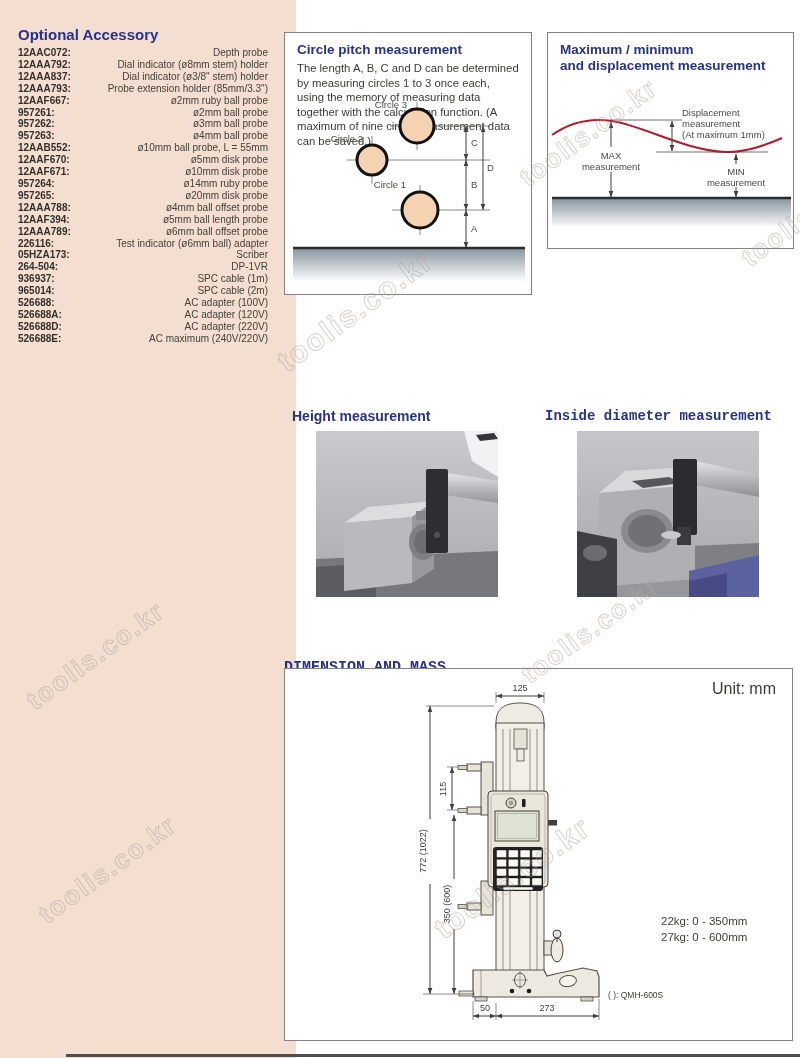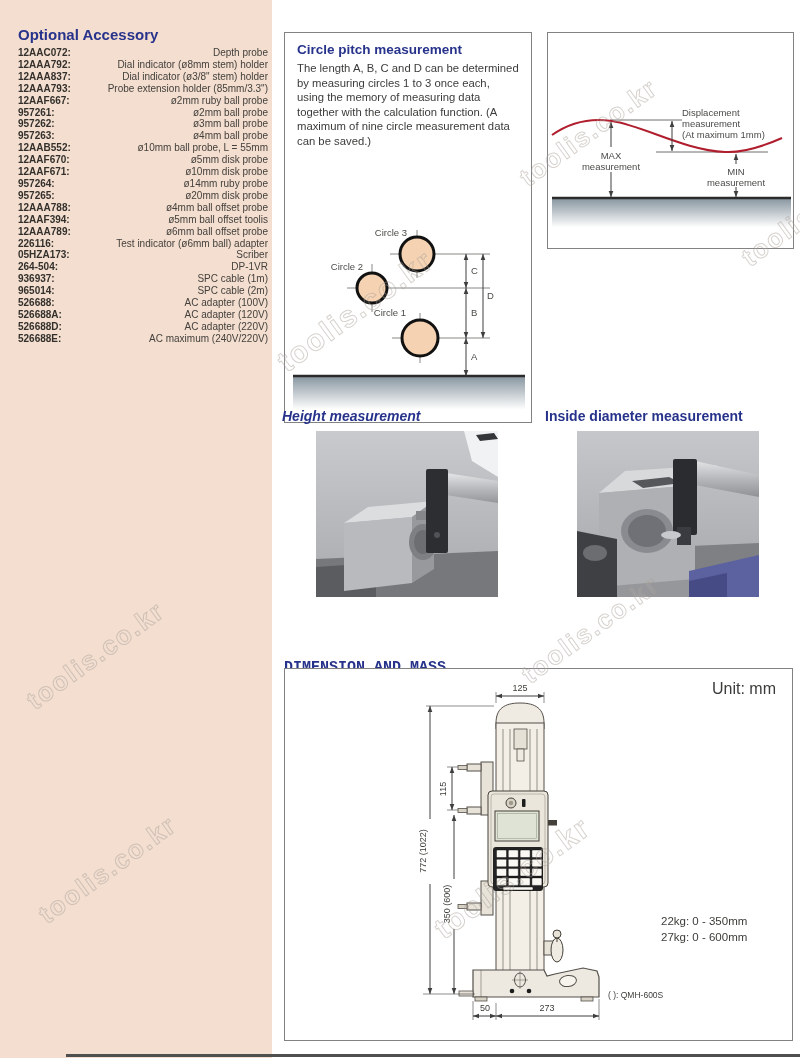--- a/index.html
+++ b/index.html
@@ -1,28 +1,28 @@
 <!DOCTYPE html>
 <html><head>
 <meta charset="utf-8">
 <style>
   html,body{margin:0;padding:0;}
   body{width:800px;height:1058px;position:relative;background:#ffffff;
        font-family:"Liberation Sans", sans-serif;overflow:hidden;}
   .page{position:absolute;inset:0;}
   
-  .sidebar{position:absolute;left:0;top:0;width:272px;height:1058px;background:#f3ded0;}
+  .sidebar{position:absolute;left:0;top:0;width:272px;height:1058px;background:#f3ded0;padding-left:24px;}
   .acc-title{position:absolute;left:18px;top:26px;font-size:15px;font-weight:bold;color:#27338b;}
   .acc-list{position:absolute;left:18px;top:47px;width:250px;}
   .acc-row{display:flex;font-size:10px;line-height:11.9px;color:#44413c;}
   .acc-code{width:58px;flex:0 0 58px;font-weight:bold;color:#33302b;}
   .acc-desc{flex:1;text-align:right;}
   
   .box{position:absolute;background:#fff;border:1.5px solid #828282;box-sizing:border-box;}
-  .box1{left:284px;top:32px;width:248px;height:391px;}
+  .box1{left:284px;top:32px;width:248px;height:263px;}
   .box2{left:547px;top:32px;width:247px;height:217px;}
   .box3{left:284px;top:668px;width:509px;height:373px;}
   .box-title{margin:9px 12px 3px 12px;font-size:13.5px;font-weight:bold;color:#27338b;line-height:16px;}
   .box-body{margin:0 12px;font-size:11.3px;line-height:14.6px;color:#3b3b39;}
   .svg-abs{position:absolute;left:0;bottom:0;}
   .sec-head{position:absolute;font-size:14px;font-weight:bold;color:#27338b;}
   .photo{position:absolute;width:182px;height:166px;}
   .unit{position:absolute;right:16px;top:11px;font-size:16px;color:#3b3b39;}
   svg text{font-family:"Liberation Sans", sans-serif;}
   
@@ -91,21 +91,21 @@
       <div class="acc-row">
           <span class="acc-code">957265:</span>
           <span class="acc-desc">ø20mm disk probe</span>
         </div>
       <div class="acc-row">
           <span class="acc-code">12AAA788:</span>
           <span class="acc-desc">ø4mm ball offset probe</span>
         </div>
       <div class="acc-row">
           <span class="acc-code">12AAF394:</span>
-          <span class="acc-desc">ø5mm ball offset toolis</span>
+          <span class="acc-desc">ø5mm ball length probe</span>
         </div>
       <div class="acc-row">
           <span class="acc-code">12AAA789:</span>
           <span class="acc-desc">ø6mm ball offset probe</span>
         </div>
       <div class="acc-row">
           <span class="acc-code">226116:</span>
           <span class="acc-desc">Test indicator (ø6mm ball) adapter</span>
         </div>
       <div class="acc-row">
@@ -192,20 +192,22 @@
         <text x="186" y="58">C</text>
         <text x="186" y="100">B</text>
         <text x="186" y="144">A</text>
         <text x="202" y="83">D</text>
       </g>
     </svg>
   </div>
 
   <div class="box box2">
     <div class="box-title" style="margin-bottom:0;">
+      <div>Maximum / minimum</div>
+      <div>and displacement measurement</div>
     </div>
     <svg class="svg-abs" width="244" height="160" viewBox="0 0 244 160">
       <defs>
         <marker id="ar2" viewBox="0 0 10 10" refX="9" refY="5" markerWidth="7" markerHeight="7" orient="auto-start-reverse">
           <path d="M0,1.5 L9,5 L0,8.5 z" fill="#3f3f3f"></path>
         </marker>
         <linearGradient id="surf2" x1="0" y1="0" x2="0" y2="1">
           <stop offset="0" stop-color="#8a98a2"></stop>
             <stop offset="1" stop-color="#fdfdfd"></stop>
         </linearGradient>
@@ -234,21 +236,21 @@
         <text x="134" y="39">measurement</text>
         <text x="134" y="50">(At maximum 1mm)</text>
         <text x="63" y="71" text-anchor="middle">MAX</text>
         <text x="63" y="82" text-anchor="middle">measurement</text>
         <text x="188" y="87" text-anchor="middle">MIN</text>
         <text x="188" y="98" text-anchor="middle">measurement</text>
       </g>
     </svg>
   </div>
 
-  <div class="sec-head" style="left:282px;top:408px;font-style:italic;">Height measurement</div>
+  <div class="sec-head" style="left:292px;top:408px;">Height measurement</div>
   <svg class="photo" style="left:316px;top:431px;" viewBox="0 0 182 166">
     <defs>
       <linearGradient id="p1bg" x1="0" y1="0" x2="0" y2="1">
           <stop offset="0" stop-color="#c9cacd"></stop>
           <stop offset="1" stop-color="#a8aaae"></stop>
         </linearGradient>
       <linearGradient id="cyl1" x1="0" y1="0" x2="0" y2="1">
           <stop offset="0" stop-color="#e4e5e7"></stop>
           <stop offset="0.5" stop-color="#b9bbbe"></stop>
           <stop offset="1" stop-color="#94969a"></stop>
@@ -263,21 +265,21 @@
     <ellipse cx="107" cy="111" rx="14" ry="18" fill="#7e8084"></ellipse>
     <ellipse cx="107" cy="111" rx="9" ry="12" fill="#6c6e72"></ellipse>
     <polygon points="148,0 182,0 182,46 156,30" fill="#f1f2f3"></polygon>
     <polygon points="160,4 178,2 182,8 164,10" fill="#35363a"></polygon>
     <polygon points="130,42 182,50 182,72 130,64" fill="url(#cyl1)"></polygon>
     <rect x="110" y="38" width="22" height="84" rx="2" fill="#2d2e32"></rect>
     <circle cx="121" cy="104" r="3" fill="#515257"></circle>
     <rect x="100" y="80" width="10" height="9" fill="#85878b"></rect>
   </svg>
 
-  <div class="sec-head" style="left:545px;top:408px;">Inside diameter measurement</div>
+  <div class="sec-head" style="left:545px;top:408px;font-family:Liberation Mono, monospace;">Inside diameter measurement</div>
   <svg class="photo" style="left:577px;top:431px;" viewBox="0 0 182 166">
     <defs>
       <linearGradient id="p2bg" x1="0" y1="0" x2="0" y2="1">
           <stop offset="0" stop-color="#c6c7ca"></stop>
           <stop offset="1" stop-color="#a4a6aa"></stop>
         </linearGradient>
       <linearGradient id="cyl2" x1="0" y1="0" x2="0" y2="1">
           <stop offset="0" stop-color="#e2e3e5"></stop>
           <stop offset="0.5" stop-color="#b5b7ba"></stop>
           <stop offset="1" stop-color="#8f9195"></stop>

